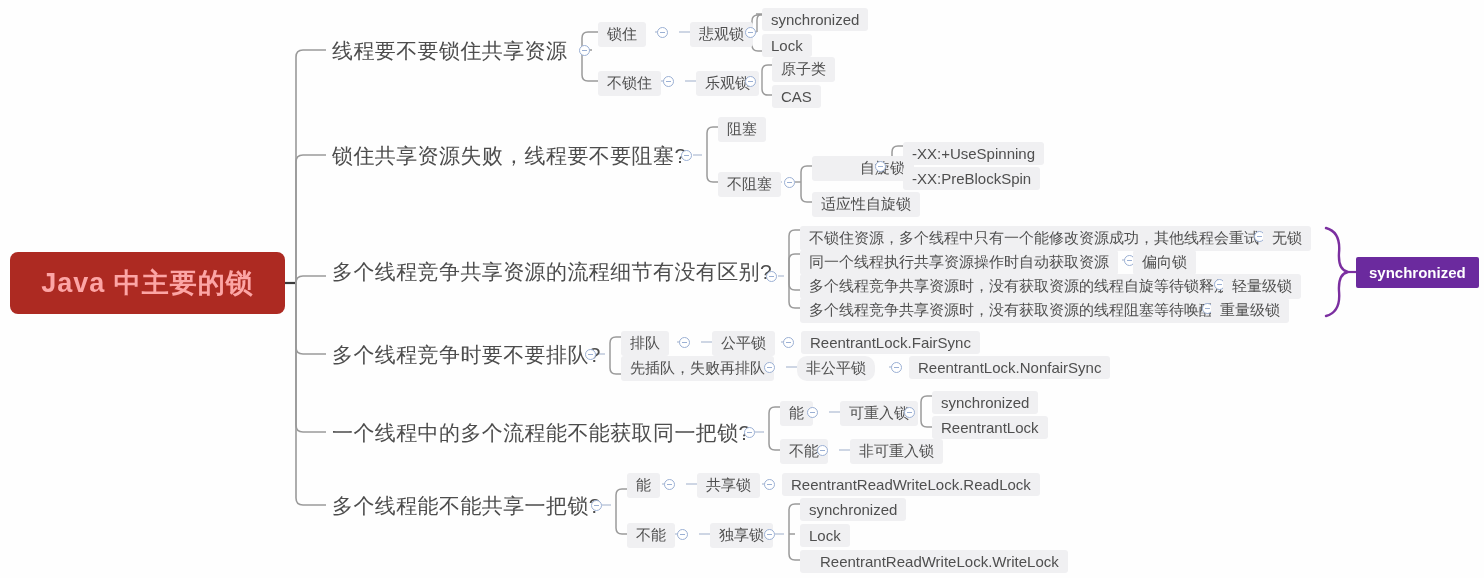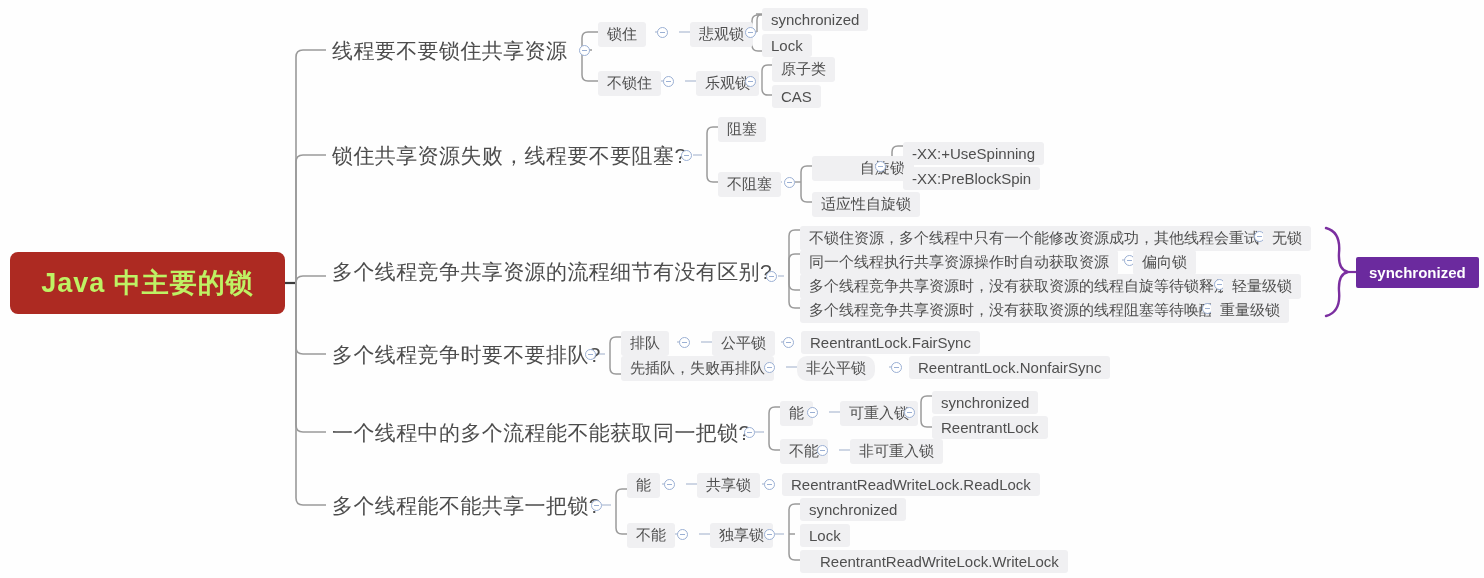--- a/index.html
+++ b/index.html
@@ -20,21 +20,21 @@
     border-radius:3px;
     color:#4f4f4f;
     white-space:nowrap;
     box-sizing:border-box;
     display:flex;
     align-items:center;
   }
   .root{
     position:absolute;
     background:#ad2a22;
-    color:#bef264;
+    color:#fca5a5;
     border-radius:8px;
     font-size:27px;
     font-weight:600;
     letter-spacing:1px;
     display:flex;
     align-items:center;
     justify-content:center;
     white-space:nowrap;
   }
   .lvl1{

